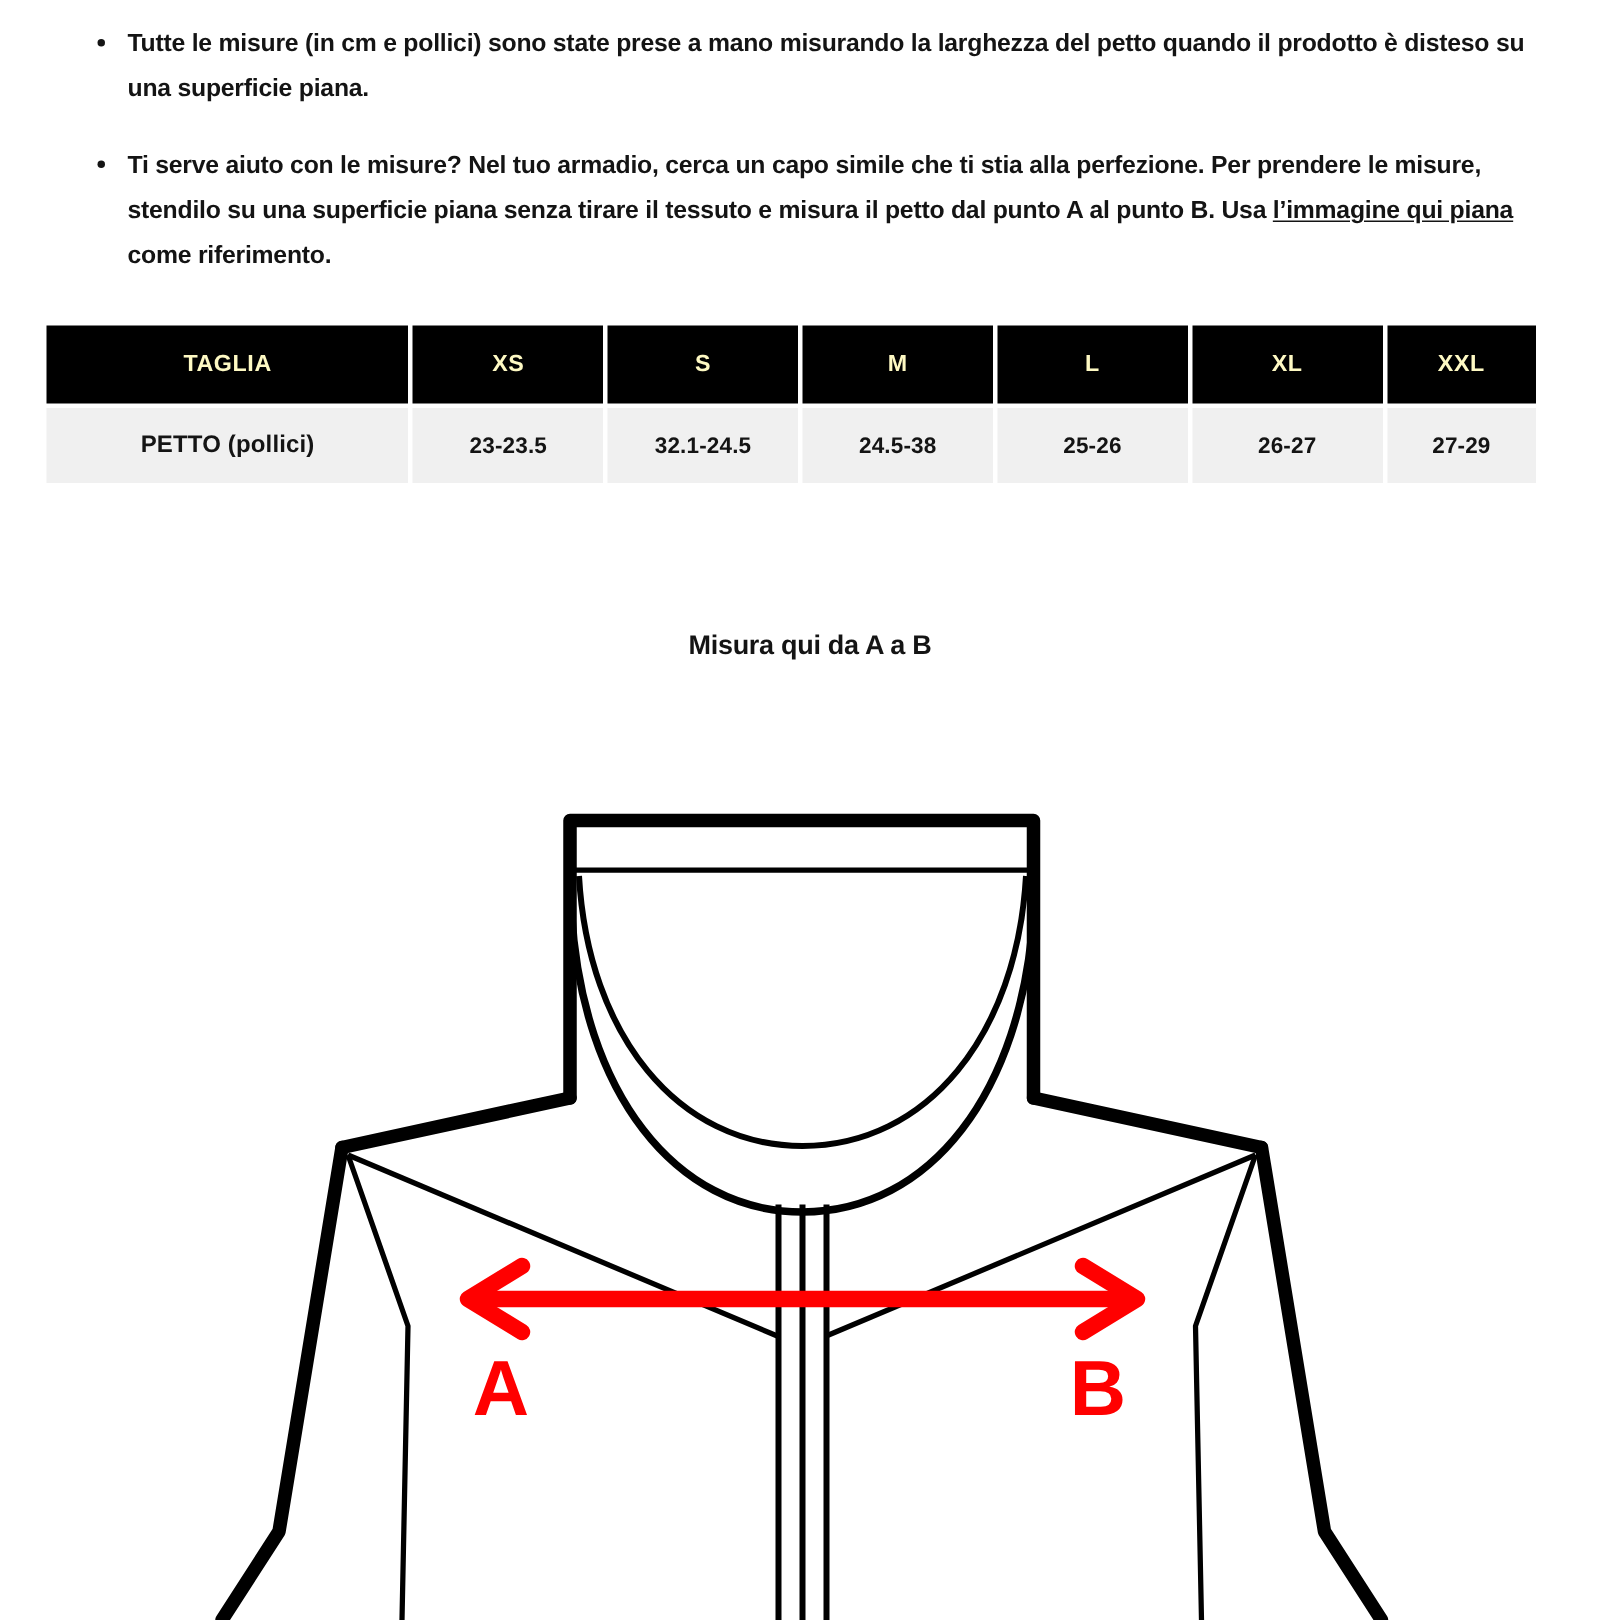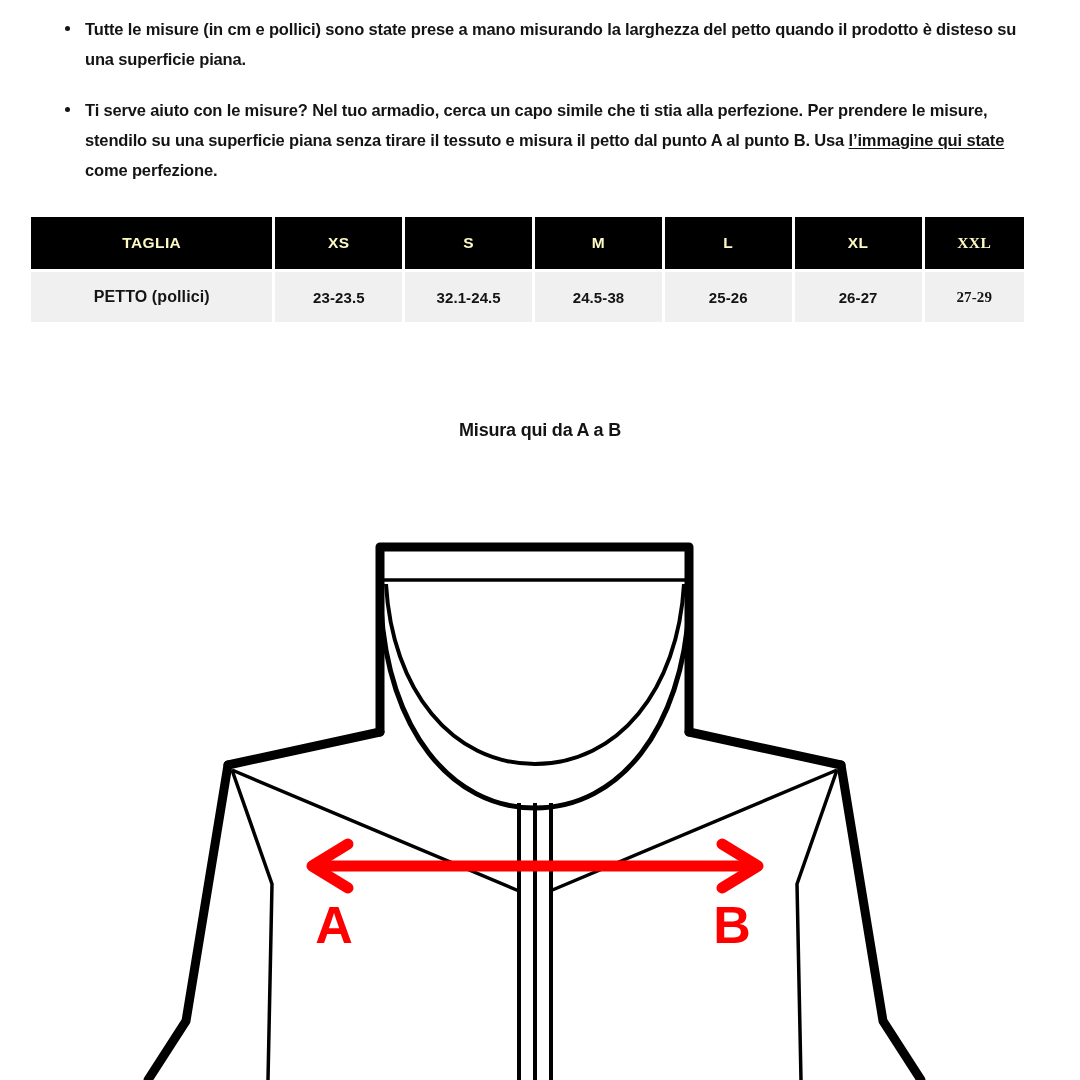--- a/index.html
+++ b/index.html
@@ -64,21 +64,21 @@
     padding: 0;
     height: 46px;
     text-align: center;
     vertical-align: middle;
     font-size: 15px;
     font-weight: bold;
     letter-spacing: 0.1px;
   }
   .size-table .col-label { width: 238px; }
   .size-table .col-size  { width: 125px; text-align: center; }
-  .size-table .col-last  { width: 98px; font-family: Liberation Serif, serif; }
+  .size-table .col-last  { width: 98px; }
 
   .size-table tr.head-row td {
     background: #000000;
     color: #fef9c3;
     height: 52px;
     font-size: 15.5px;
     letter-spacing: 0.4px;
   }
   .size-table tr.row-cm td {
     background: #ffffff;
@@ -121,21 +121,21 @@
 </head>
 <body>
 
 <ul class="notes">
   <li>
     <span class="bullet"></span>
     <span class="note-text"><span>Tutte le misure (in cm e pollici) sono state prese a mano misurando la larghezza del petto quando il prodotto è disteso su una superficie piana.</span></span>
   </li>
   <li>
     <span class="bullet"></span>
-    <span class="note-text"><span>Ti serve aiuto con le misure? Nel tuo armadio, cerca un capo simile che ti stia alla perfezione. Per prendere le misure, stendilo su una superficie piana senza tirare il tessuto e misura il petto dal punto A al punto B. Usa </span><u>l’immagine qui state</u><span> come perfezione.</span></span>
+    <span class="note-text"><span>Ti serve aiuto con le misure? Nel tuo armadio, cerca un capo simile che ti stia alla perfezione. Per prendere le misure, stendilo su una superficie piana senza tirare il tessuto e misura il petto dal punto A al punto B. Usa </span><u>l’immagine qui piana</u><span> come riferimento.</span></span>
   </li>
 </ul>
 
 <table class="size-table">
   <tbody>
     <tr class="head-row">
       <td class="col-label">TAGLIA</td>
       <td class="col-size">XS</td>
       <td class="col-size">S</td>
       <td class="col-size">M</td>

